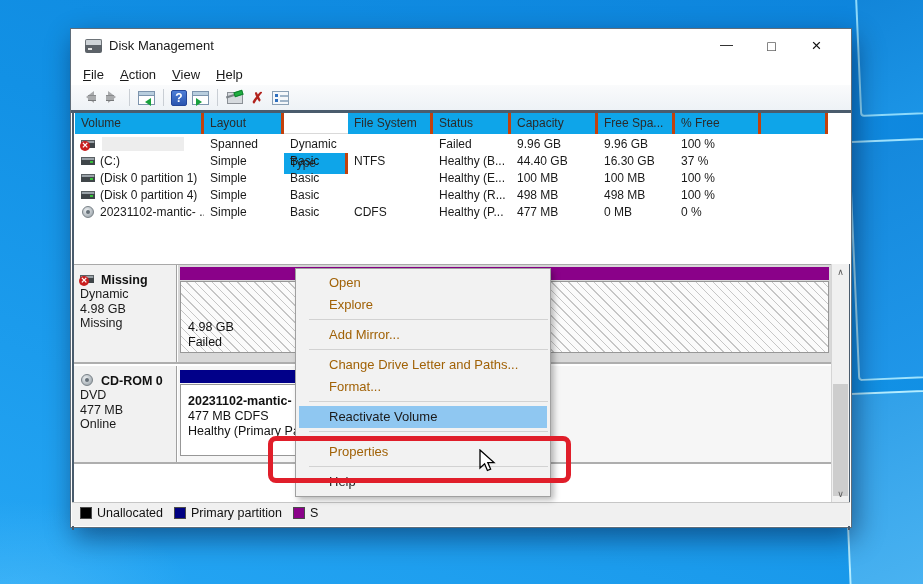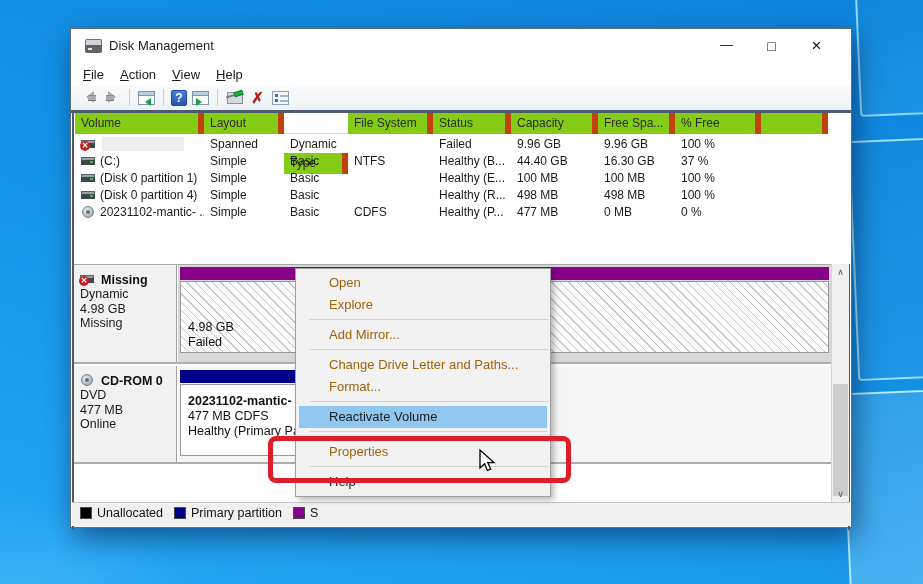--- a/index.html
+++ b/index.html
@@ -67,21 +67,21 @@
   .props-icon b.c1 { top:2px; } .props-icon b.c2 { top:7px; }
 
   .frame-top { position:absolute; left:0; top:81px; width:100%; height:3px; background:#4a5c6d; }
   .frame-left { position:absolute; left:1px; top:81px; width:2px; height:420px; background:#4a5c6d; }
   .frame-right { position:absolute; right:1px; top:81px; width:2px; height:420px; background:#4a5c6d; }
 
   
   .list-pane { position:absolute; left:3px; top:84px; width:776px; height:151px; background:#fff; }
   .lheader { position:absolute; left:1px; top:0; height:21px; display:flex; border-bottom:1px solid #d9d9d9; }
   .hcell { height:21px; line-height:20px; font-size:12px; color:#2b2b2b; padding-left:6px;
-    border-right:6px solid #c2410c; background:#84cc16; }
+    border-right:3px solid #c2410c; background:#0ea5e9; }
   .lrows { position:absolute; left:1px; top:22px; right:0; }
   .vrow { display:flex; height:17px; align-items:center; }
   .vcell { font-size:12px; color:#1a1a1a; padding-left:6px; white-space:nowrap; overflow:hidden; display:flex; align-items:center; }
   .sel-box { display:inline-block; width:82px; height:14px; background:#ededed; margin-left:2px; }
 
   .dicon { position:relative; width:15px; height:12px; flex:0 0 15px; margin-right:4px; }
   .disk-icon .top { position:absolute; left:0; top:2px; width:14px; height:4px; background:#9aa2a8; border:1px solid #5a6064; border-bottom:none; }
   .disk-icon .body { position:absolute; left:0; top:5px; width:14px; height:5px; background:#3f4549; }
   .disk-icon .led { position:absolute; left:9px; top:6px; width:3px; height:2px; background:#36c23a; }
   .err-badge { position:absolute; left:-1px; top:3px; width:10px; height:10px; background:#c81e1e; border-radius:50%;

